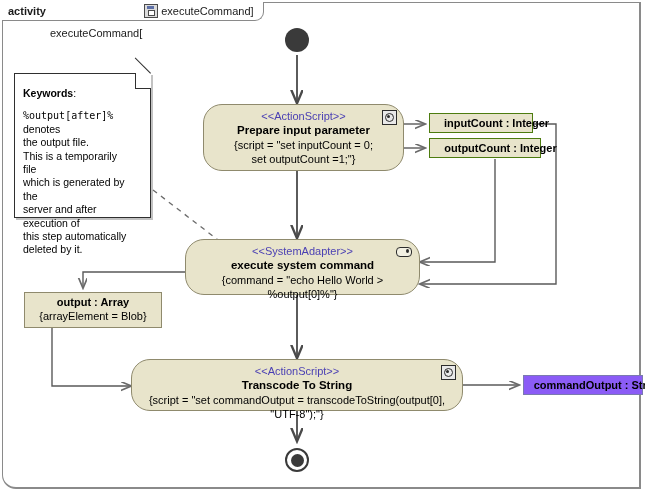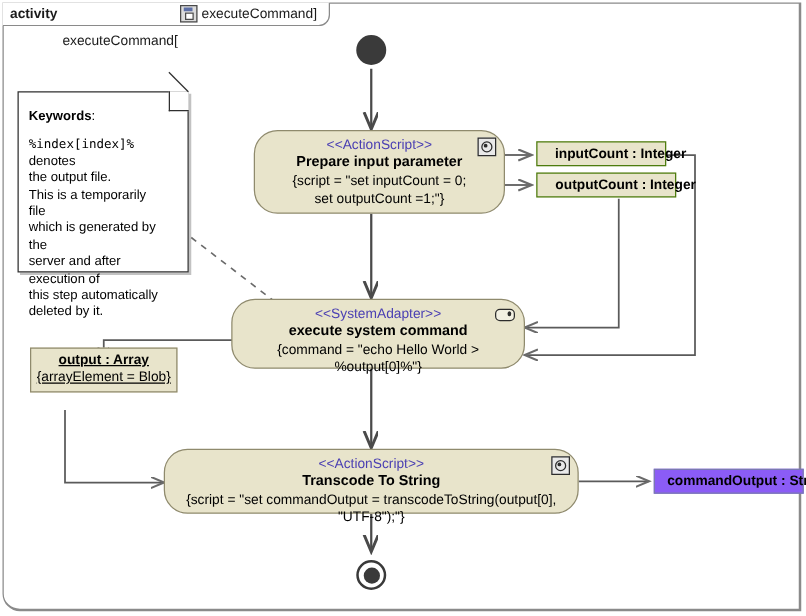--- a/index.html
+++ b/index.html
@@ -148,21 +148,21 @@
     <path class="e-dash" d="M153,190 L222,243"></path>
   </svg>
 
   <div id="note" style="left:14px;top:73px;width:137px;height:145px;">
     <span class="fold"></span>
     <span class="foldline"></span>
     <div style="margin-bottom:9px;">
       <span class="k">Keywords</span><span>:</span>
     </div>
     <div>
-      <span class="mono">%index[index]%</span><span> denotes</span>
+      <span class="mono">%output[after]%</span><span> denotes</span>
     </div>
     <div>the output file.</div>
     <div>This is a temporarily file</div>
     <div>which is generated by the</div>
     <div>server and after execution of</div>
     <div>this step automatically</div>
     <div>deleted by it.</div>
   </div>
 
   <div class="initial" style="left:285px;top:28px;"></div>
@@ -191,18 +191,18 @@
     <div class="nodename">Transcode To String</div>
     <div class="nodebody">{script = "set commandOutput = transcodeToString(output[0], "UTF-8");"}</div>
   </div>
 
   <div class="pin" style="left:429px;top:113px;width:104px;height:20px;">inputCount : Integer</div>
 
   <div class="pin" style="left:429px;top:138px;width:112px;height:20px;">outputCount : Integer</div>
 
   <div class="pin blue" style="left:523px;top:375px;width:120px;height:20px;">commandOutput : String</div>
 
-  <div class="objnode" style="left:24px;top:278px;width:118px;height:36px;text-decoration:underline;">
+  <div class="objnode" style="left:24px;top:292px;width:138px;height:36px;">
     <div class="t1">output : Array</div>
     <div class="t2">{arrayElement = Blob}</div>
   </div>
 
 </div>
 
 </body></html>

